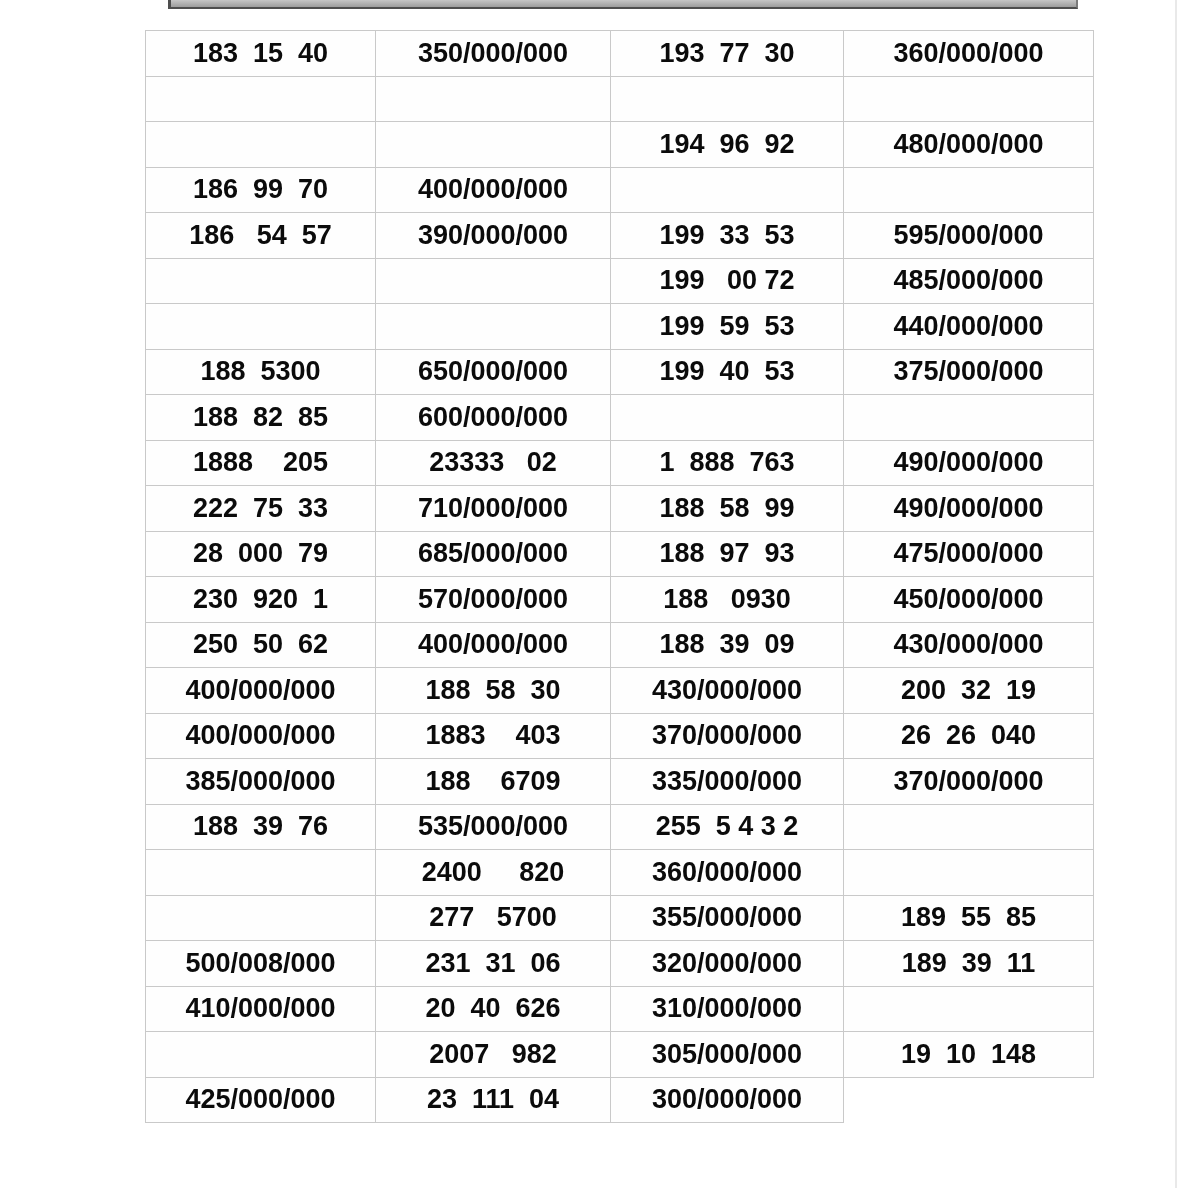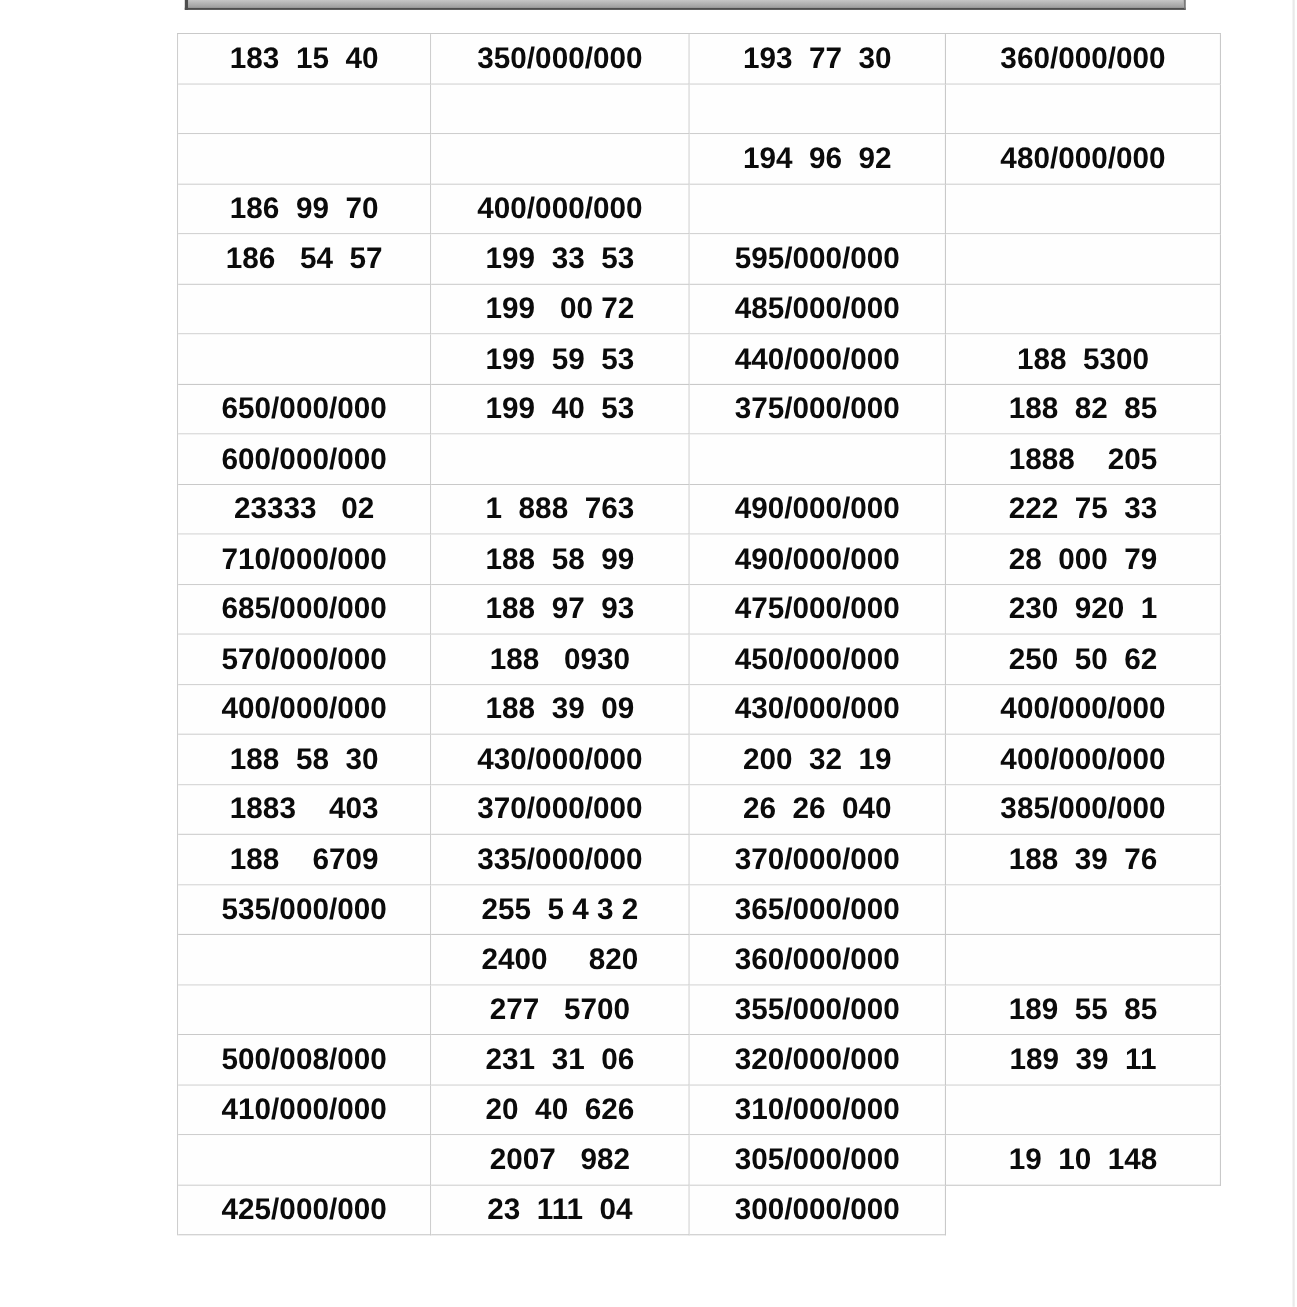--- a/index.html
+++ b/index.html
@@ -37,21 +37,20 @@
   .price-table {
     position: absolute;
     left: 145px;
     top: 30px;
     display: grid;
     grid-template-columns: 230px 235px 233px 250px;
     grid-auto-rows: 45.5px;
     border-top: 1px solid #c9c9c9;
     border-left: 1px solid #c9c9c9;
     background: #ffffff;
-    margin-left: 16px;
   }
   .cell {
     box-sizing: border-box;
     border-right: 1px solid #c9c9c9;
     border-bottom: 1px solid #c9c9c9;
     display: flex;
     align-items: center;
     justify-content: center;
     white-space: pre;
     font-weight: bold;
@@ -79,20 +78,21 @@
     <div class="cell"></div>
     <div class="cell"></div>
     <div class="cell"></div>
     <div class="cell">194  96  92</div>
     <div class="cell">480/000/000</div>
     <div class="cell">186  99  70</div>
     <div class="cell">400/000/000</div>
     <div class="cell"></div>
     <div class="cell"></div>
     <div class="cell">186   54  57</div>
+    <div class="cell">390/000/000</div>
     <div class="cell">199  33  53</div>
     <div class="cell">595/000/000</div>
     <div class="cell"></div>
     <div class="cell"></div>
     <div class="cell">199   00 72</div>
     <div class="cell">485/000/000</div>
     <div class="cell"></div>
     <div class="cell"></div>
     <div class="cell">199  59  53</div>
     <div class="cell">440/000/000</div>
@@ -132,21 +132,20 @@
     <div class="cell">1883    403</div>
     <div class="cell">370/000/000</div>
     <div class="cell">26  26  040</div>
     <div class="cell">385/000/000</div>
     <div class="cell">188    6709</div>
     <div class="cell">335/000/000</div>
     <div class="cell">370/000/000</div>
     <div class="cell">188  39  76</div>
     <div class="cell">535/000/000</div>
     <div class="cell">255  5 4 3 2</div>
-    <div class="cell">365/000/000</div>
     <div class="cell"></div>
     <div class="cell"></div>
     <div class="cell">2400     820</div>
     <div class="cell">360/000/000</div>
     <div class="cell"></div>
     <div class="cell"></div>
     <div class="cell">277   5700</div>
     <div class="cell">355/000/000</div>
     <div class="cell">189  55  85</div>
     <div class="cell">500/008/000</div>

